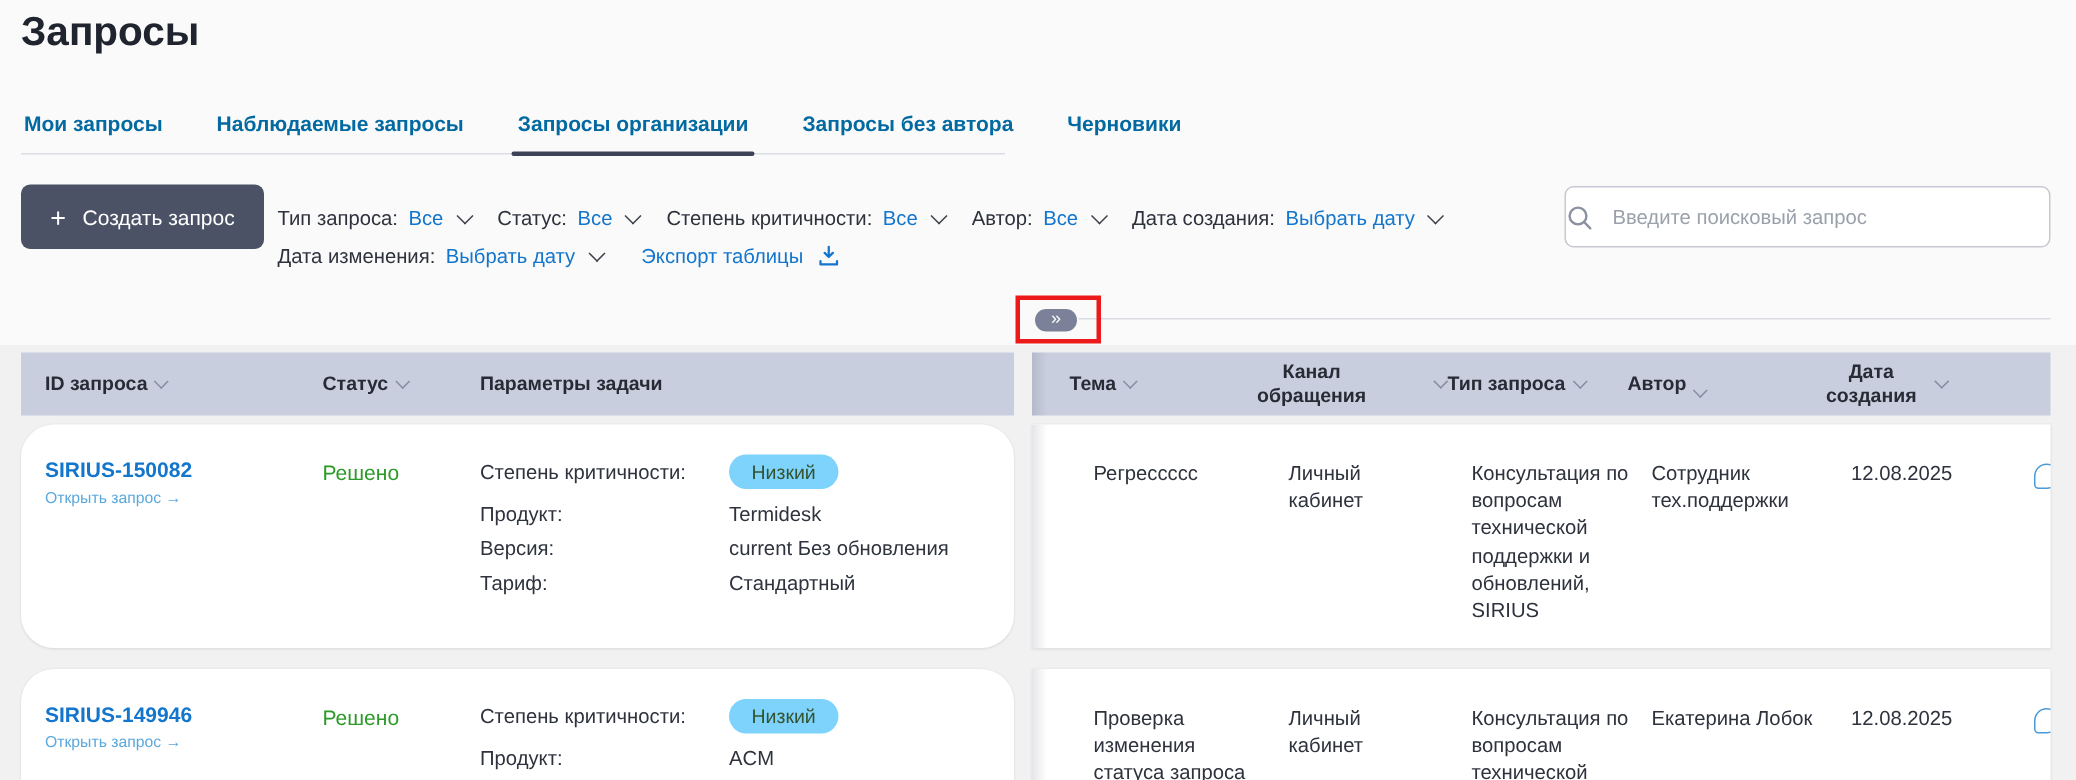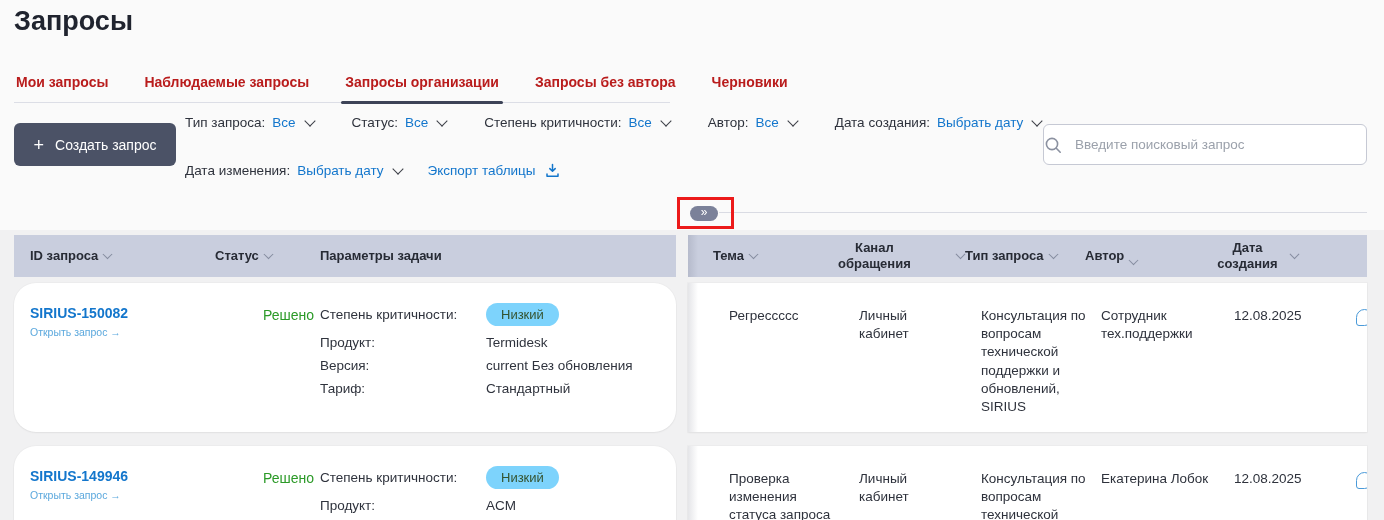--- a/index.html
+++ b/index.html
@@ -9,28 +9,28 @@
     font-family:"Liberation Sans", sans-serif;
     -webkit-font-smoothing:antialiased;
   }
   .table-region{position:absolute;left:0;top:230px;width:1384px;height:290px;background:#f1f1f2;}
 
   
   .page-title{position:absolute;left:14px;top:6px;margin:0;font-size:27px;font-weight:700;color:#20242f;}
 
   
   .tabs{position:absolute;left:14px;top:72px;width:656px;display:flex;gap:32px;border-bottom:1px solid #dcdee6;}
-  .tab{position:relative;padding:2px 2px 12px;font-size:14px;font-weight:600;color:#b91c1c;white-space:nowrap;cursor:default;text-align:center;}
+  .tab{position:relative;padding:2px 2px 12px;font-size:14px;font-weight:600;color:#0369a1;white-space:nowrap;cursor:default;text-align:center;}
   .tab.active::after{content:"";position:absolute;left:-2px;right:-2px;bottom:-2px;height:3px;background:#3d4357;border-radius:3px;}
 
   
   .create-btn{position:absolute;left:14px;top:123px;width:162px;height:43px;background:#4b5266;border:none;border-radius:6px;color:#fff;font-size:14px;font-family:inherit;display:flex;align-items:center;justify-content:center;gap:11px;cursor:pointer;}
   .plus-ico{font-size:18px;font-weight:400;line-height:1;}
 
-  .filters-row1{position:absolute;left:185px;top:115px;display:flex;gap:38px;align-items:flex-end;font-size:13.5px;}
+  .filters-row1{position:absolute;left:185px;top:138px;display:flex;gap:18px;align-items:flex-end;font-size:13.5px;}
   .filters-row2{position:absolute;left:185px;top:163px;display:flex;gap:26px;align-items:center;font-size:13.5px;}
   .filter{display:flex;align-items:center;gap:7px;cursor:pointer;}
   .flbl{color:#2e323c;}
   .fval{color:#1376cc;}
   .chev{display:inline-block;width:7px;height:7px;border-right:1.6px solid #3c3f47;border-bottom:1.6px solid #3c3f47;transform:rotate(45deg);margin-left:3px;margin-top:-4px;}
   .export-link{display:flex;align-items:center;gap:9px;color:#1376cc;cursor:pointer;}
 
   .search-box{position:absolute;left:1043px;top:124px;width:324px;height:41px;box-sizing:border-box;background:#fff;border:1px solid #c6c9d4;border-radius:6px;display:flex;align-items:center;gap:11px;padding:0 0;}
   .search-box input{border:none;outline:none;flex:1;font-size:13.5px;font-family:inherit;color:#333;background:transparent;}
   .search-box input::placeholder{color:#9ba1ab;}
@@ -51,21 +51,21 @@
 
   
   .card{position:absolute;background:#fff;box-shadow:0 1px 2px rgba(0,0,0,0.05), 0 0 0 1px rgba(0,0,0,0.02);}
   .card-left{left:14px;width:662px;height:149px;border-radius:22px;}
   .card-right{left:688px;width:679px;height:149px;overflow:hidden;position:absolute;}
   .r1{top:283px;} .r2{top:446px;}
 
   .cell-id{position:absolute;left:16px;top:22px;}
   .id-link{color:#1376cc;font-size:14px;font-weight:600;cursor:pointer;display:block;}
   .open-link{color:#5ba8dd;font-size:10.5px;margin-top:5px;display:block;cursor:pointer;}
-  .cell-status{position:absolute;left:201px;top:24px;color:#2c9a28;font-size:14px;margin-left:48px;}
+  .cell-status{position:absolute;left:201px;top:24px;color:#2c9a28;font-size:14px;}
   .cell-params{position:absolute;left:306px;top:20px;font-size:13.5px;}
   .param{display:flex;align-items:center;min-height:23px;}
   .param.first{margin-bottom:5px;}
   .plabel{width:166px;color:#2f333d;flex:none;}
   .pvalue{color:#2f333d;}
   .pill{background:#7dd3fc;color:#34532f;padding:4px 15px;border-radius:13px;font-size:13px;text-align:center;}
 
   .rc{position:absolute;top:24px;font-size:13.5px;color:#2e323c;line-height:1.35;margin-left:16px;}
   .c-theme{left:25px;width:118px;}
   .c-channel{left:155px;width:82px;}

